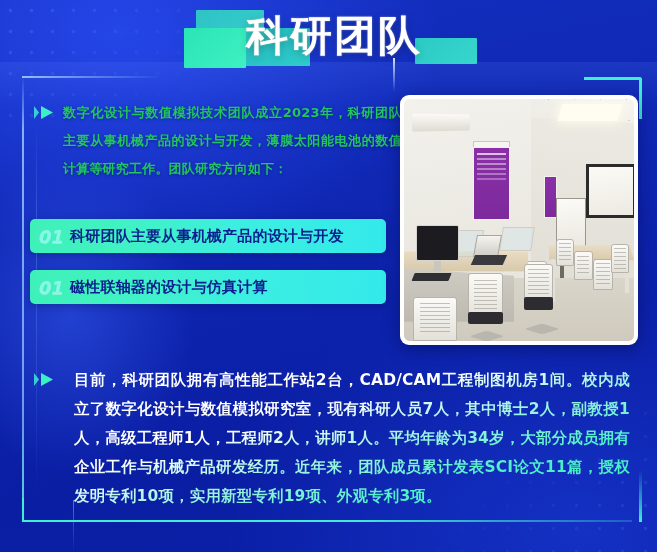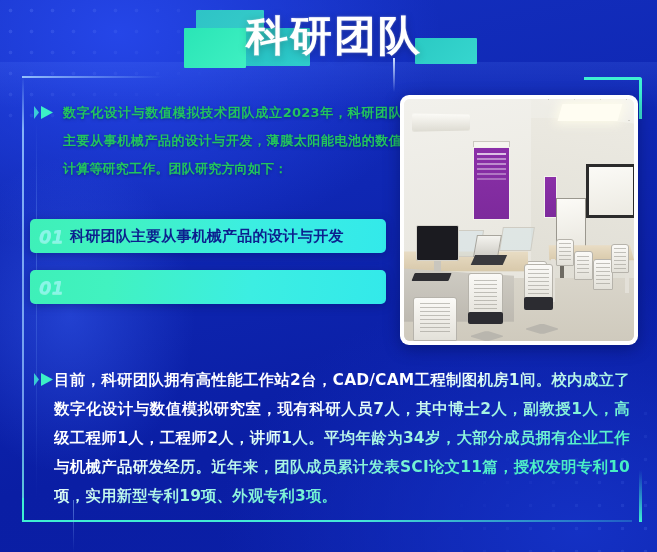--- a/index.html
+++ b/index.html
@@ -203,21 +203,21 @@
     border:1px solid #b6b3ab; border-radius:3px 3px 1px 1px; }
   .chair-lines{ position:absolute; inset:12% 14%;
     background:repeating-linear-gradient(180deg, rgba(150,148,140,.55) 0 1px, rgba(0,0,0,0) 1px 4px); }
   .ph-chair-seat{ position:absolute; background:#2c2c31; border-radius:2px; }
   .ph-star{ position:absolute; width:14%; height:4%; background:#b9b6ae;
     clip-path:polygon(0 46%,44% 0,56% 0,100% 46%,100% 56%,56% 100%,44% 100%,0 56%); }
 
   
   .bottom{
     position:absolute; left:34px; top:366px; width:596px;
-    display:flex; gap:0; align-items:flex-start;
+    display:flex; gap:20px; align-items:flex-start;
   }
   .bottom-text{
     font-size:15.5px; line-height:29px; font-weight:bold; text-align:justify;
     letter-spacing:.15px;
     font-family:"DejaVu Sans","Liberation Sans",sans-serif;
     background:linear-gradient(165deg,#ffffff 0%,#ffffff 36%,#aef5e6 52%,#4ff0c8 74%,#39edbe 100%);
     -webkit-background-clip:text; background-clip:text;
     color:transparent; -webkit-text-fill-color:transparent;
   }
 </style>
@@ -258,20 +258,21 @@
   <div class="intro-text">数字化设计与数值模拟技术团队成立2023年，科研团队主要从事机械产品的设计与开发，薄膜太阳能电池的数值计算等研究工作。团队研究方向如下：</div>
 </div>
 
 <div class="pills">
   <div class="pill">
     <span class="pill-num">01</span>
     <span class="pill-label">科研团队主要从事机械产品的设计与开发</span>
   </div>
   <div class="pill">
     <span class="pill-num">01</span>
+    <span class="pill-label">磁性联轴器的设计与仿真计算</span>
   </div>
 </div>
 
 <div class="photo-wrap">
   <div class="photo">
     <div class="ph-wall-l"></div>
     <div class="ph-wall-r"></div>
     <div class="ph-ceiling"></div>
     <div class="ph-ceilgrid"></div>
     <div class="ph-light"></div>

